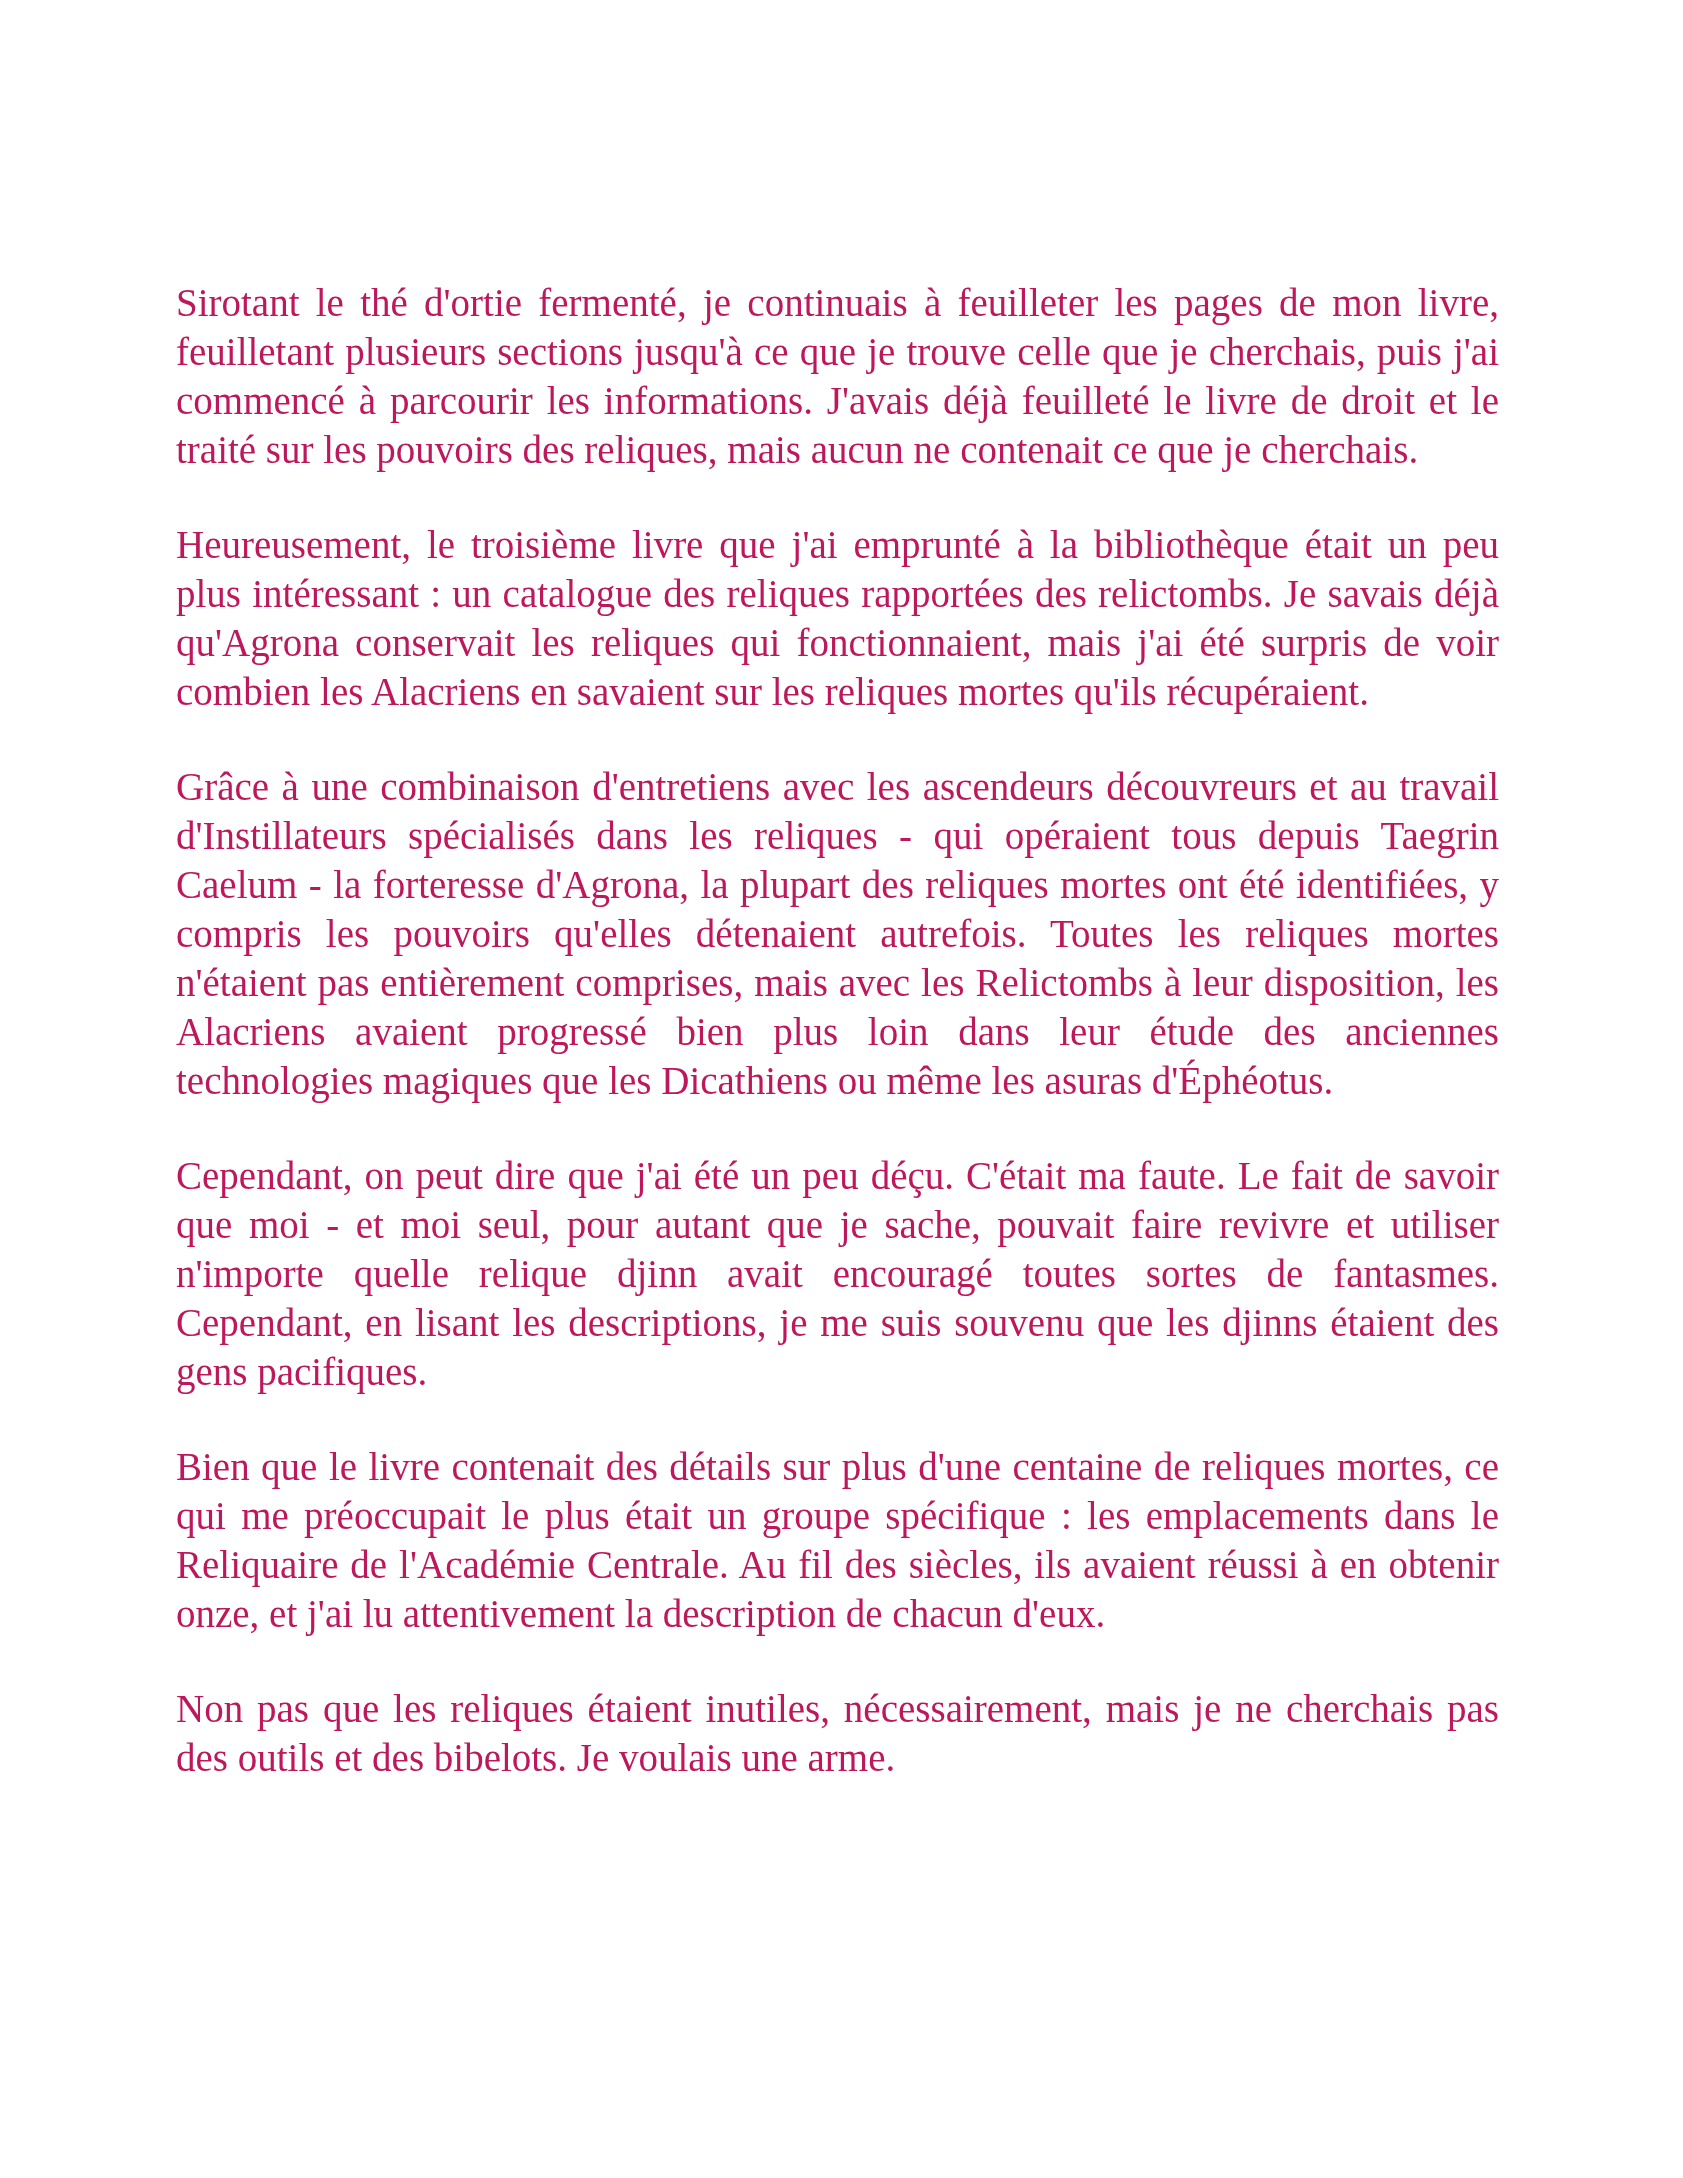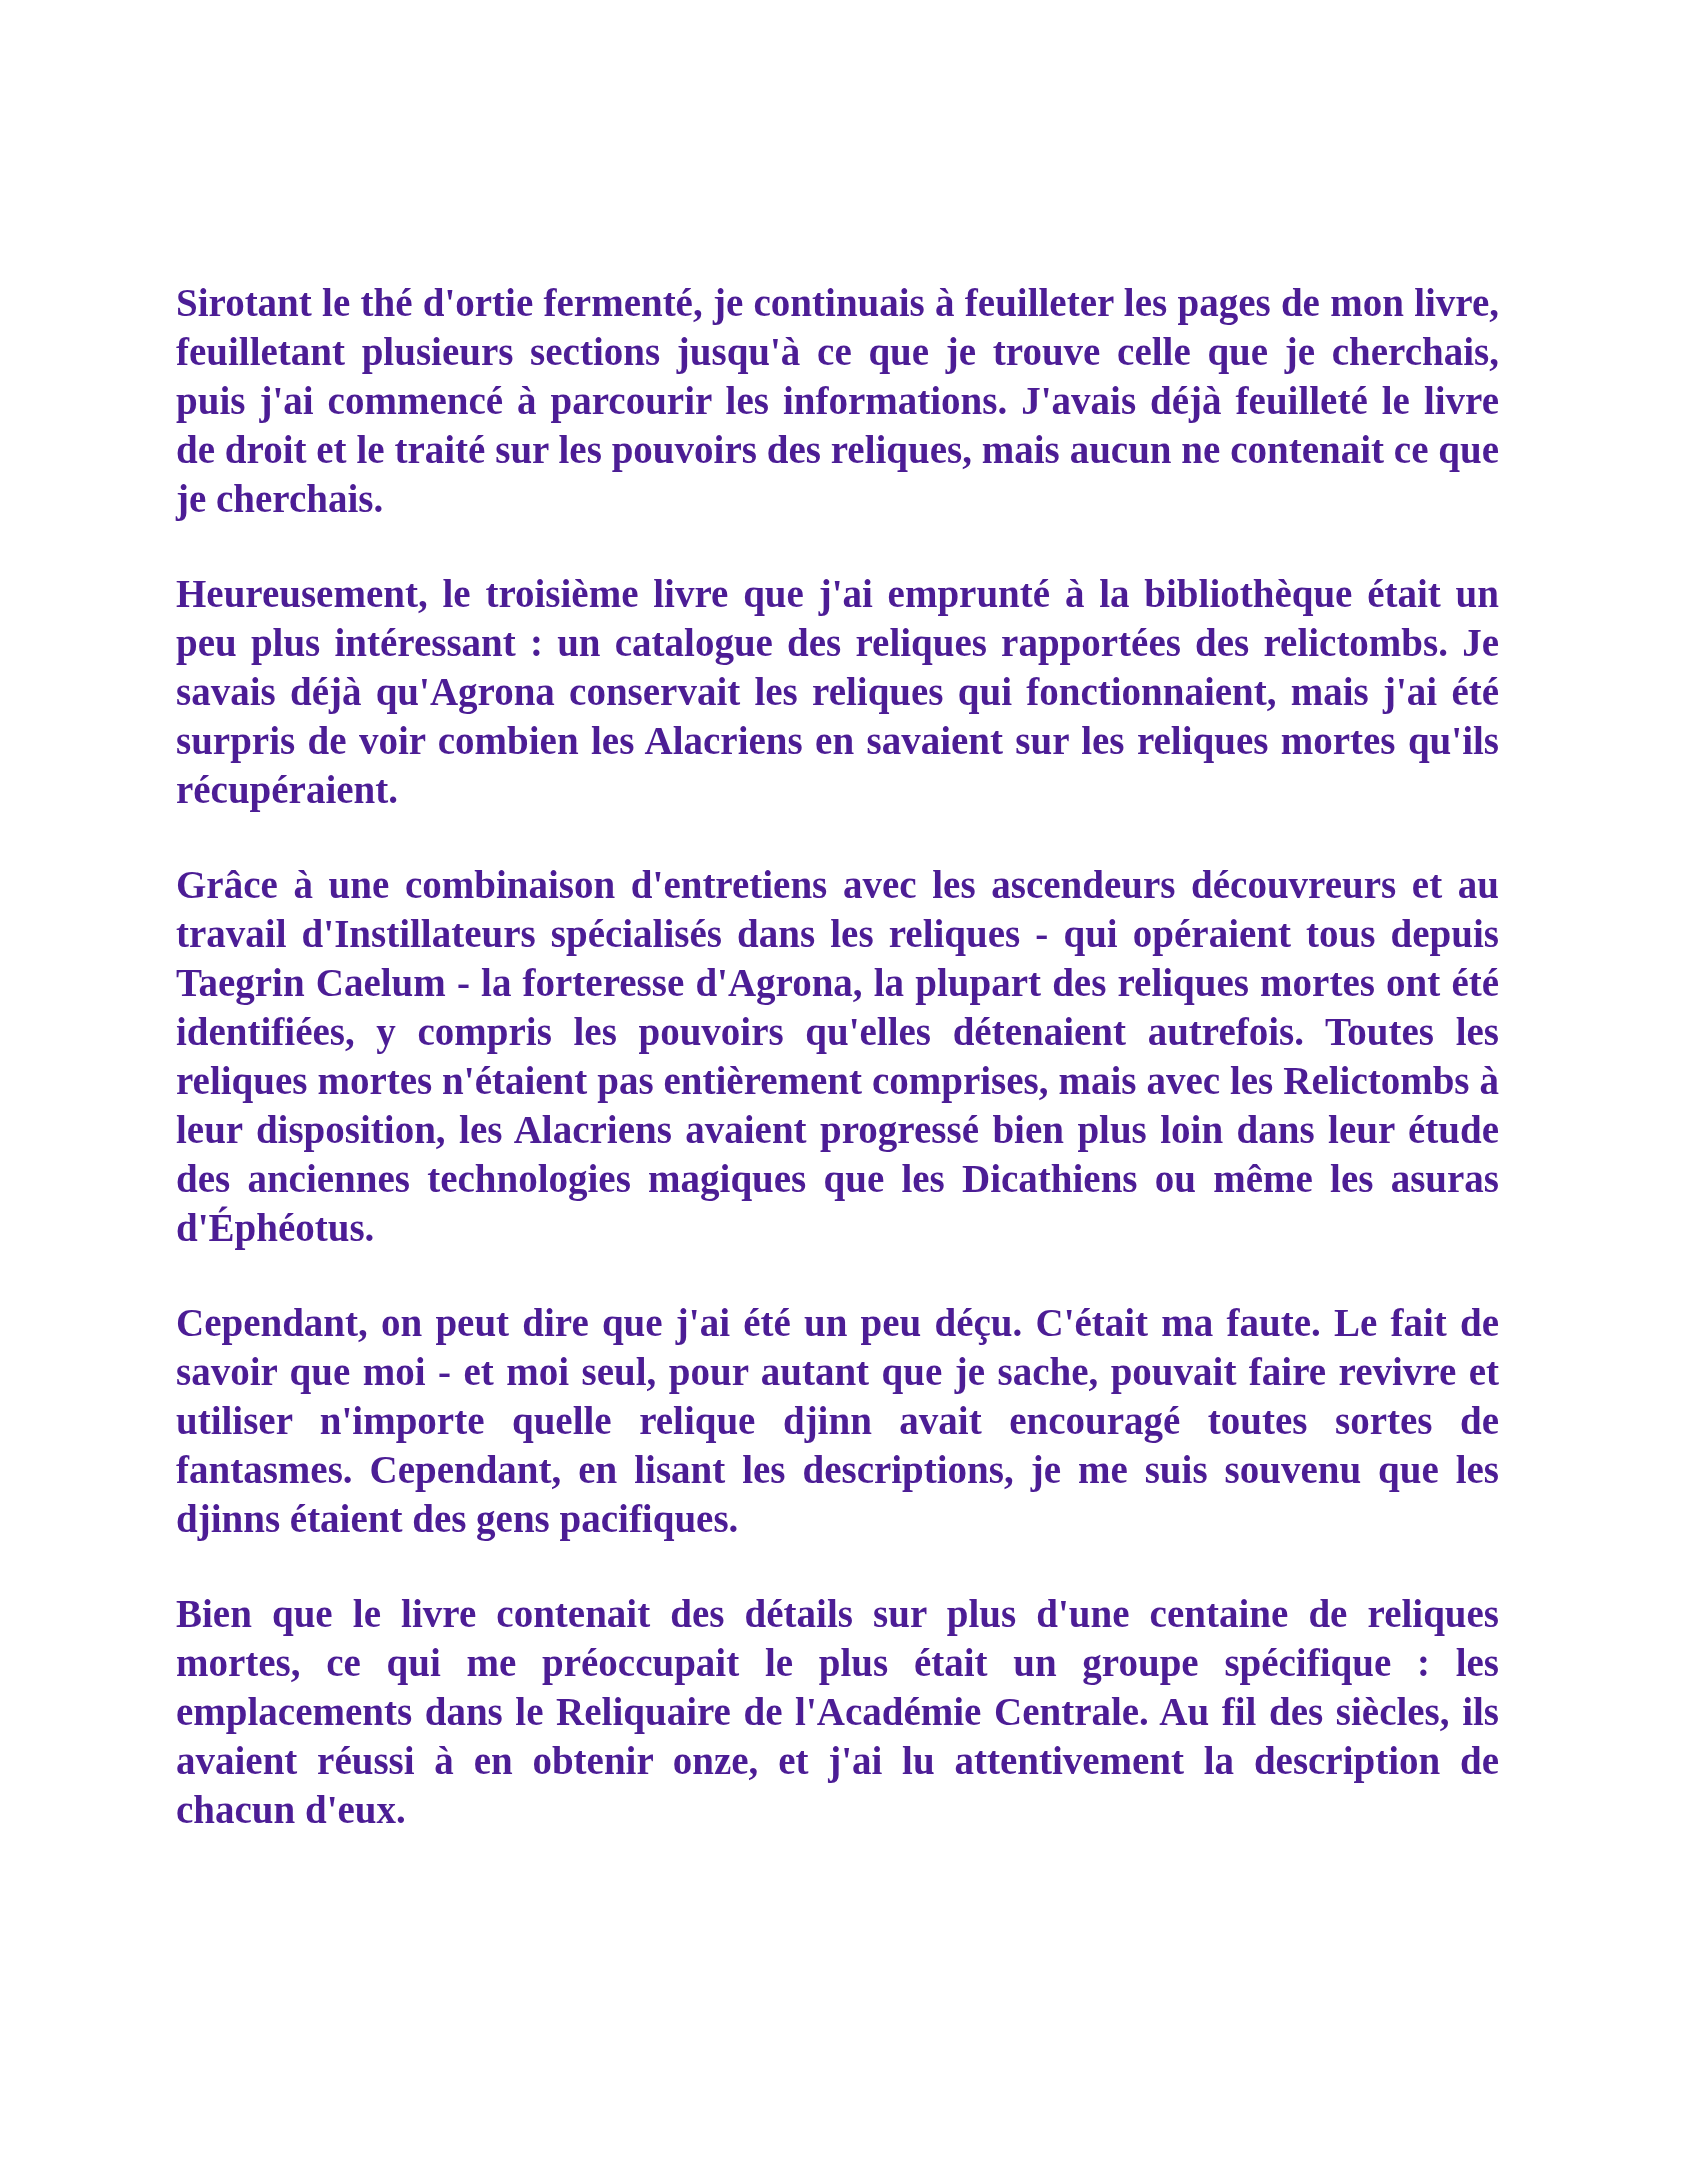--- a/index.html
+++ b/index.html
@@ -19,38 +19,38 @@
     background: #ffffff;
   }
   .text-block {
     position: absolute;
     left: 176px;
     top: 278px;
     width: 1323px;
     font-family: "Liberation Serif", "DejaVu Serif", serif;
     font-size: 39px;
     line-height: 49px;
-    color: #4c1d95;
+    color: #be185d;
     text-align: justify;
     text-justify: inter-word;
-    font-weight: bold;
   }
   .text-block p {
     margin: 0 0 46px 0;
     padding: 0;
   }
   .text-block p:last-child {
     margin-bottom: 0;
   }
 </style>
 </head>
 <body>
 
 <div class="page">
   <div class="text-block">
     <p>Sirotant le thé d'ortie fermenté, je continuais à feuilleter les pages de mon livre, feuilletant plusieurs sections jusqu'à ce que je trouve celle que je cherchais, puis j'ai commencé à parcourir les informations. J'avais déjà feuilleté le livre de droit et le traité sur les pouvoirs des reliques, mais aucun ne contenait ce que je cherchais.</p>
     <p>Heureusement, le troisième livre que j'ai emprunté à la bibliothèque était un peu plus intéressant : un catalogue des reliques rapportées des relictombs. Je savais déjà qu'Agrona conservait les reliques qui fonctionnaient, mais j'ai été surpris de voir combien les Alacriens en savaient sur les reliques mortes qu'ils récupéraient.</p>
     <p>Grâce à une combinaison d'entretiens avec les ascendeurs découvreurs et au travail d'Instillateurs spécialisés dans les reliques - qui opéraient tous depuis Taegrin Caelum - la forteresse d'Agrona, la plupart des reliques mortes ont été identifiées, y compris les pouvoirs qu'elles détenaient autrefois. Toutes les reliques mortes n'étaient pas entièrement comprises, mais avec les Relictombs à leur disposition, les Alacriens avaient progressé bien plus loin dans leur étude des anciennes technologies magiques que les Dicathiens ou même les asuras d'Éphéotus.</p>
     <p>Cependant, on peut dire que j'ai été un peu déçu. C'était ma faute. Le fait de savoir que moi - et moi seul, pour autant que je sache, pouvait faire revivre et utiliser n'importe quelle relique djinn avait encouragé toutes sortes de fantasmes. Cependant, en lisant les descriptions, je me suis souvenu que les djinns étaient des gens pacifiques.</p>
     <p>Bien que le livre contenait des détails sur plus d'une centaine de reliques mortes, ce qui me préoccupait le plus était un groupe spécifique : les emplacements dans le Reliquaire de l'Académie Centrale. Au fil des siècles, ils avaient réussi à en obtenir onze, et j'ai lu attentivement la description de chacun d'eux.</p>
+    <p>Non pas que les reliques étaient inutiles, nécessairement, mais je ne cherchais pas des outils et des bibelots. Je voulais une arme.</p>
   </div>
 </div>
 
 
 </body></html>

